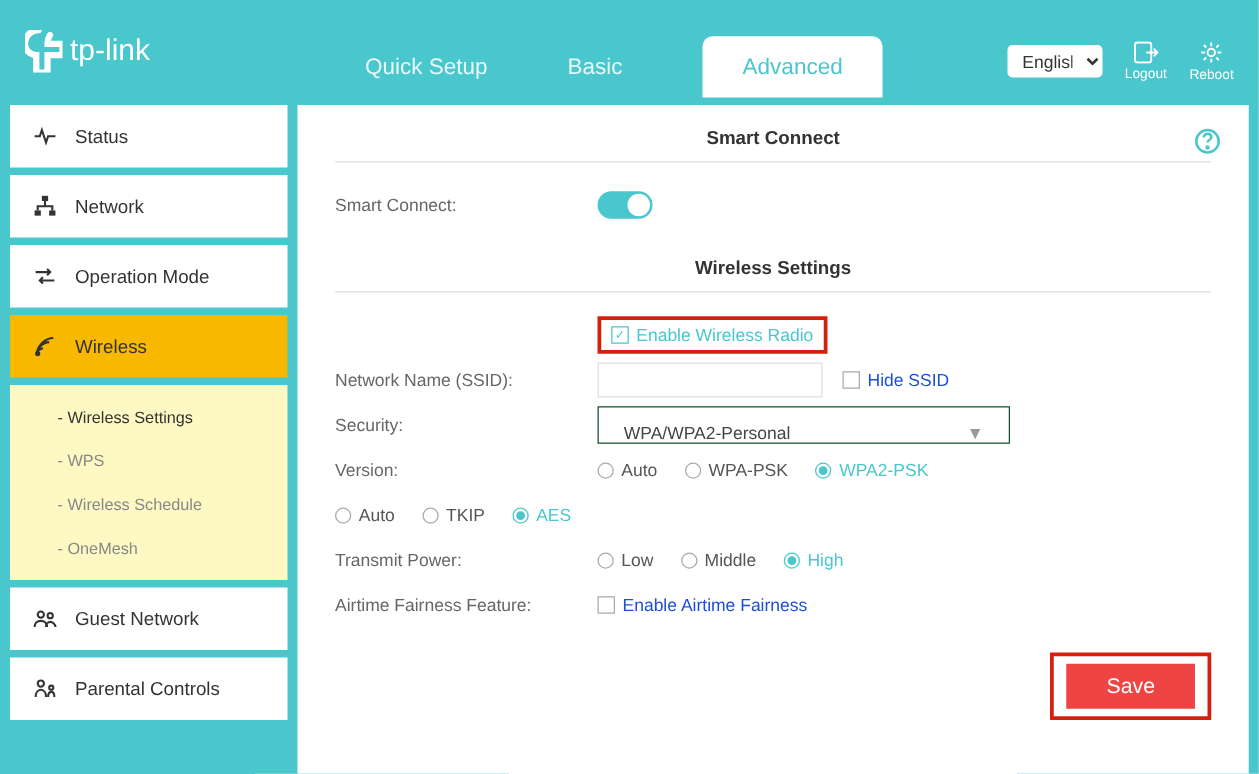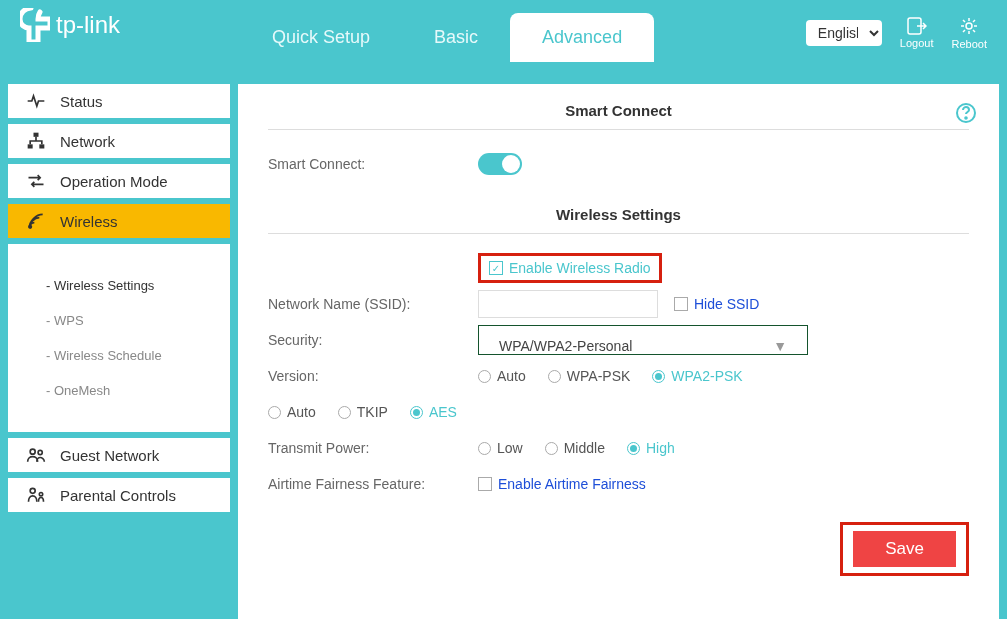--- a/index.html
+++ b/index.html
@@ -1,30 +1,30 @@
 <!DOCTYPE html>
 <html><head>
 <meta charset="utf-8">
 <style>
   * { box-sizing: border-box; margin: 0; padding: 0; }
   body { font-family: Arial, sans-serif; font-size: 14px; background: #4ac6cd; width: 1007px; height: 619px; overflow: hidden; }
-  .header { height: 78px; display: flex; align-items: flex-end; padding: 16px 20px; }
+  .header { height: 78px; display: flex; align-items: flex-end; padding: 0 20px; gap: 20px; }
   .logo-area { width: 220px; display: flex; align-items: center; padding-bottom: 20px; }
   .logo { display: flex; align-items: center; gap: 6px; color: #fff; font-size: 24px; font-weight: 400; }
   .tabs { display: flex; align-items: flex-end; gap: 0; text-align: center; }
   .tab { padding: 14px 32px; font-size: 18px; color: #e6f9fa; cursor: pointer; }
-  .tab.active { background: #fff; color: #4ac6cd; border-radius: 8px 8px 0 0; }
+  .tab.active { background: #fff; color: #4ac6cd; border-radius: 8px 8px 0 0; margin-left: 32px; }
   .header-right { margin-left: auto; display: flex; align-items: center; gap: 18px; padding-bottom: 12px; }
   .lang-select { background: #fff; border: none; border-radius: 4px; padding: 4px 8px; font-size: 14px; color: #333; width: 76px; height: 26px; }
   .header-action { color: #fff; font-size: 11px; display: flex; flex-direction: column; align-items: center; gap: 2px; cursor: pointer; }
   .body-wrap { display: flex; height: 541px; }
   .sidebar { width: 230px; padding: 6px 0 6px 8px; display: flex; flex-direction: column; gap: 6px; }
-  .side-item { background: #fff; height: 34px; display: flex; align-items: center; padding: 0 18px; gap: 14px; font-size: 15px; color: #333; cursor: pointer; border-radius: 0; }
+  .side-item { background: #fff; height: 50px; display: flex; align-items: center; padding: 0 18px; gap: 14px; font-size: 15px; color: #333; cursor: pointer; border-radius: 0; }
   .side-item.active { background: #f9b800; color: #333; }
-  .sub-items { background: #ffffff; padding: 24px 0; }
+  .sub-items { background: #fef9c3; padding: 8px 0; }
   .sub-item { padding: 10px 8px 10px 38px; font-size: 13px; color: #888; cursor: pointer; }
   .sub-item.active { color: #333; }
   .main { flex: 1; background: #fff; margin: 6px 8px 0 8px; padding: 18px 30px 18px 30px; position: relative; overflow: auto; }
   .help-icon { position: absolute; top: 18px; right: 22px; color: #4ac6cd; cursor: pointer; }
   .section-title { font-size: 15px; font-weight: bold; color: #333; padding-bottom: 10px; border-bottom: 1px solid #ddd; margin-bottom: 16px; text-align: center; }
   .form-row { display: flex; align-items: center; min-height: 36px; margin-bottom: 0; }
   .form-label { width: 210px; color: #666; font-size: 14px; }
   .form-control { flex: 1; display: flex; align-items: center; gap: 16px; color: #555; font-size: 14px; }
   .toggle { width: 44px; height: 22px; background: #4ac6cd; border-radius: 11px; position: relative; cursor: pointer; }
   .toggle::after { content: ""; position: absolute; width: 18px; height: 18px; background: #fff; border-radius: 50%; top: 2px; right: 2px; }

